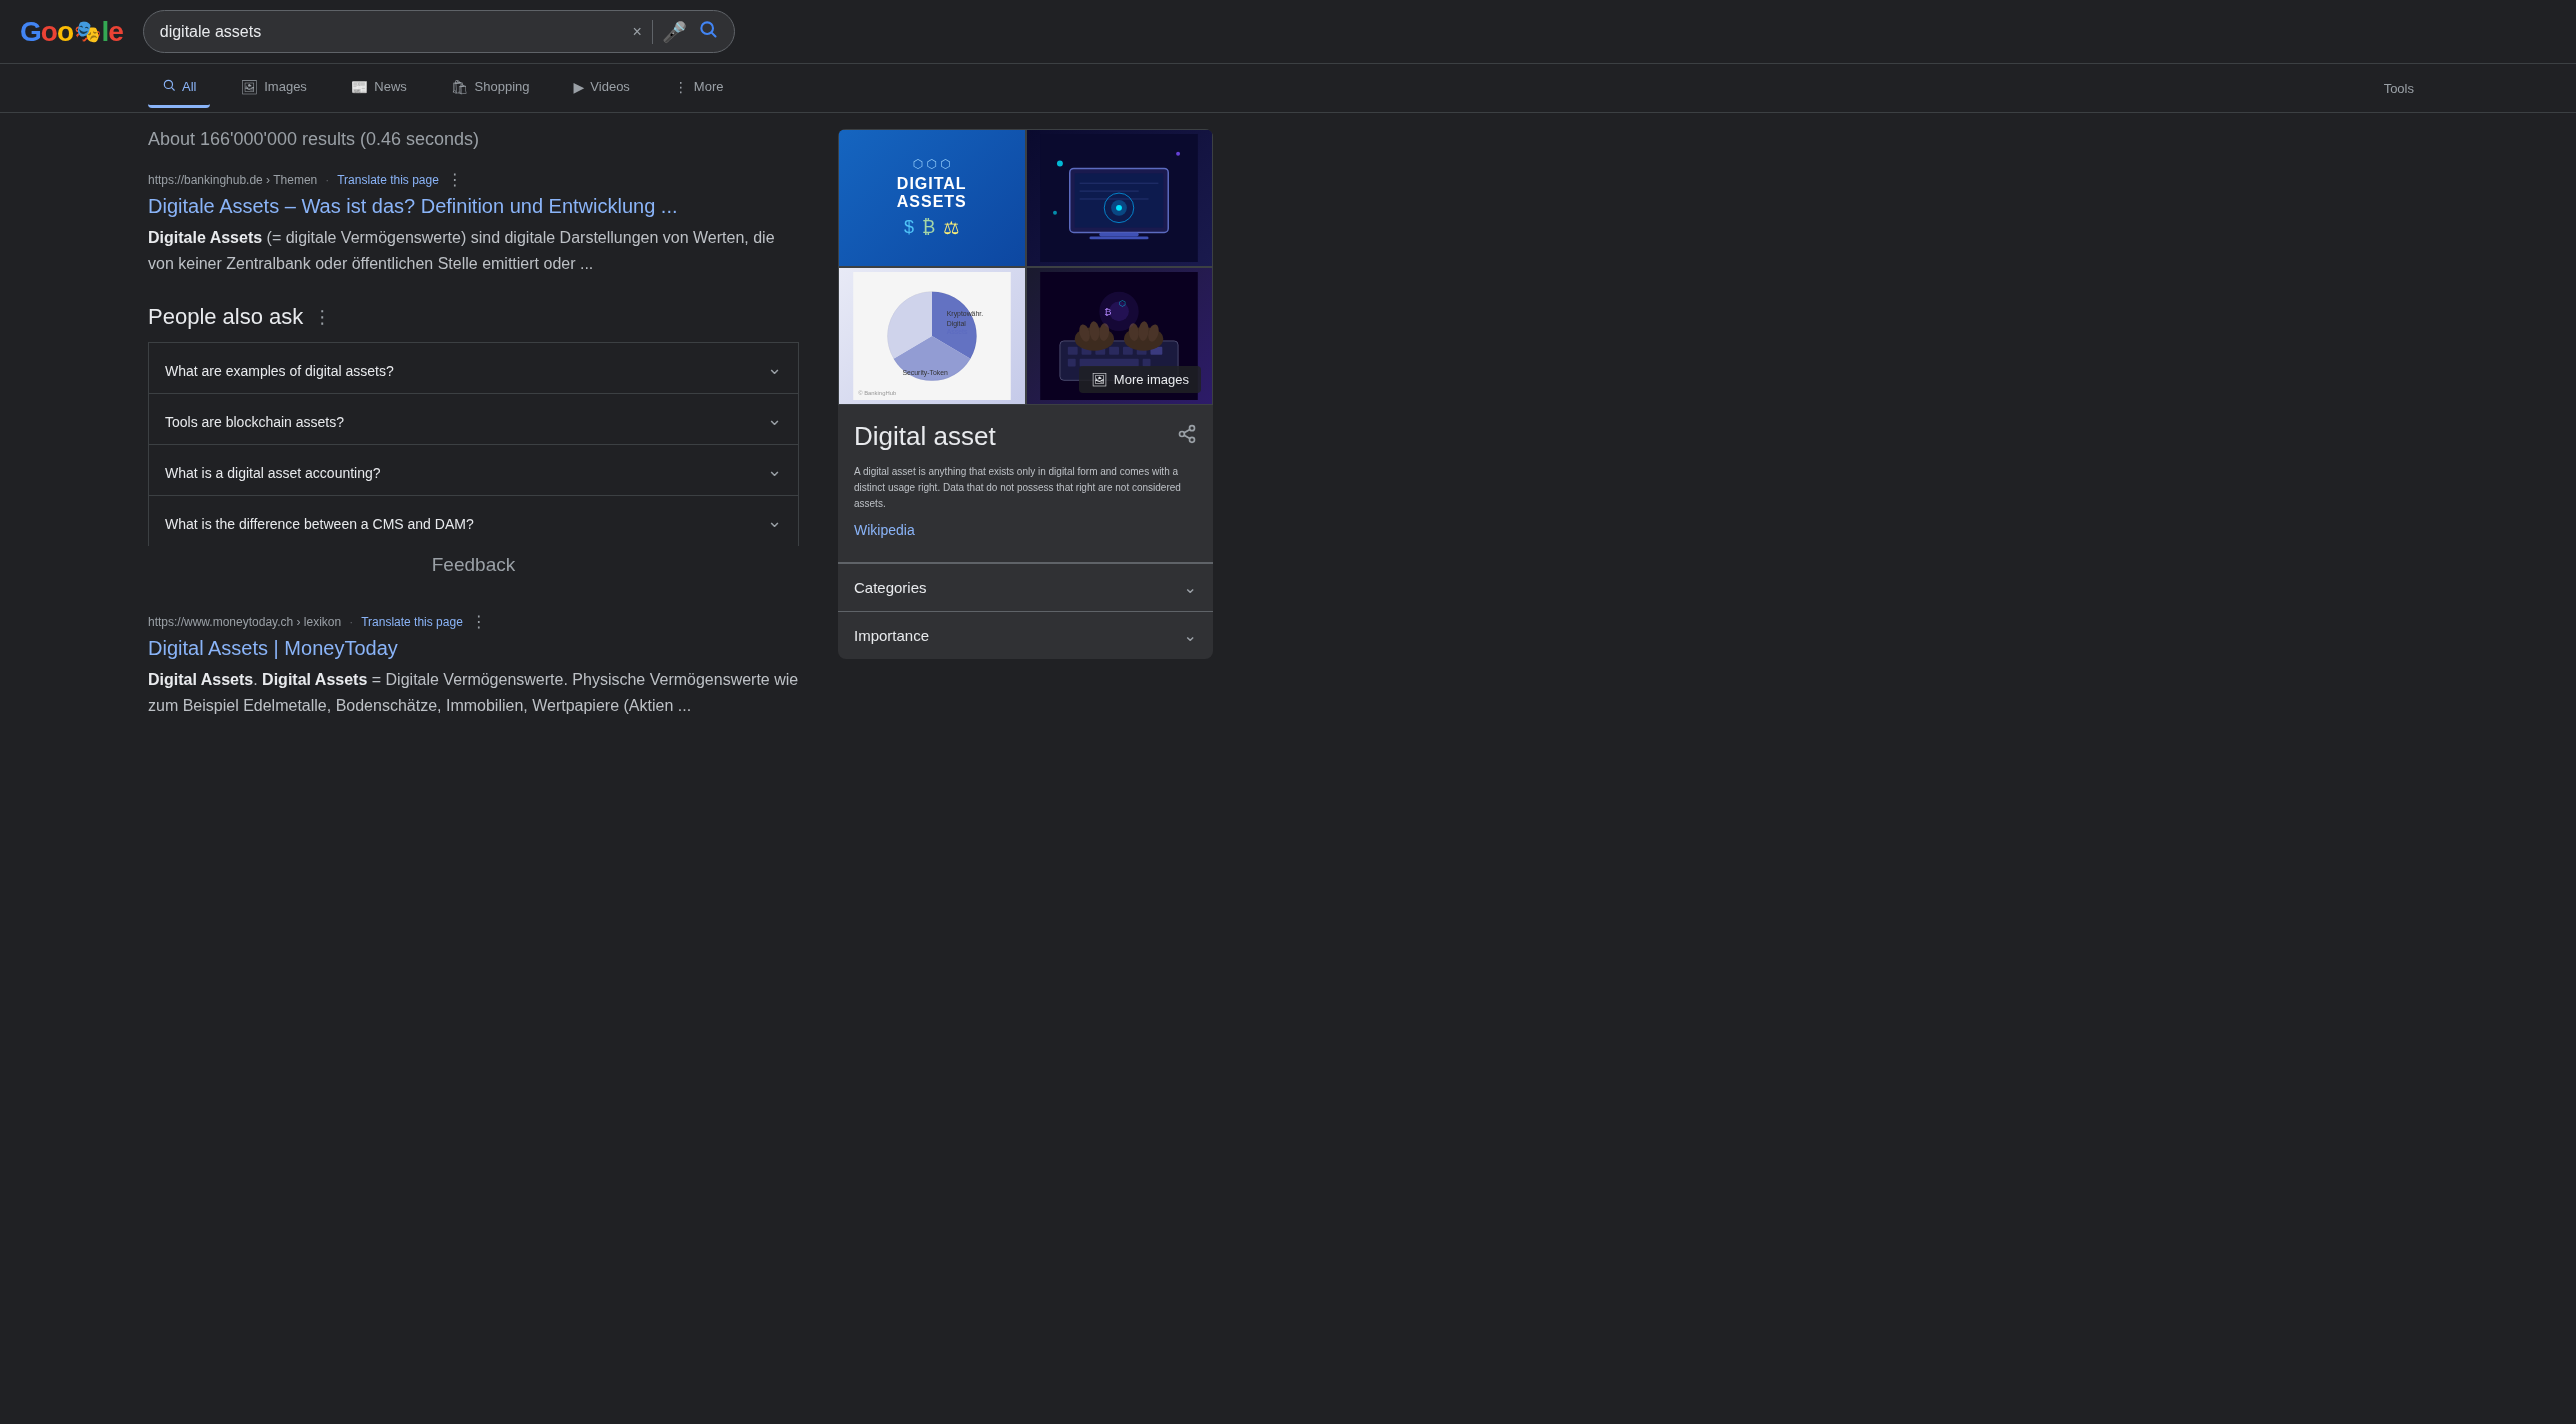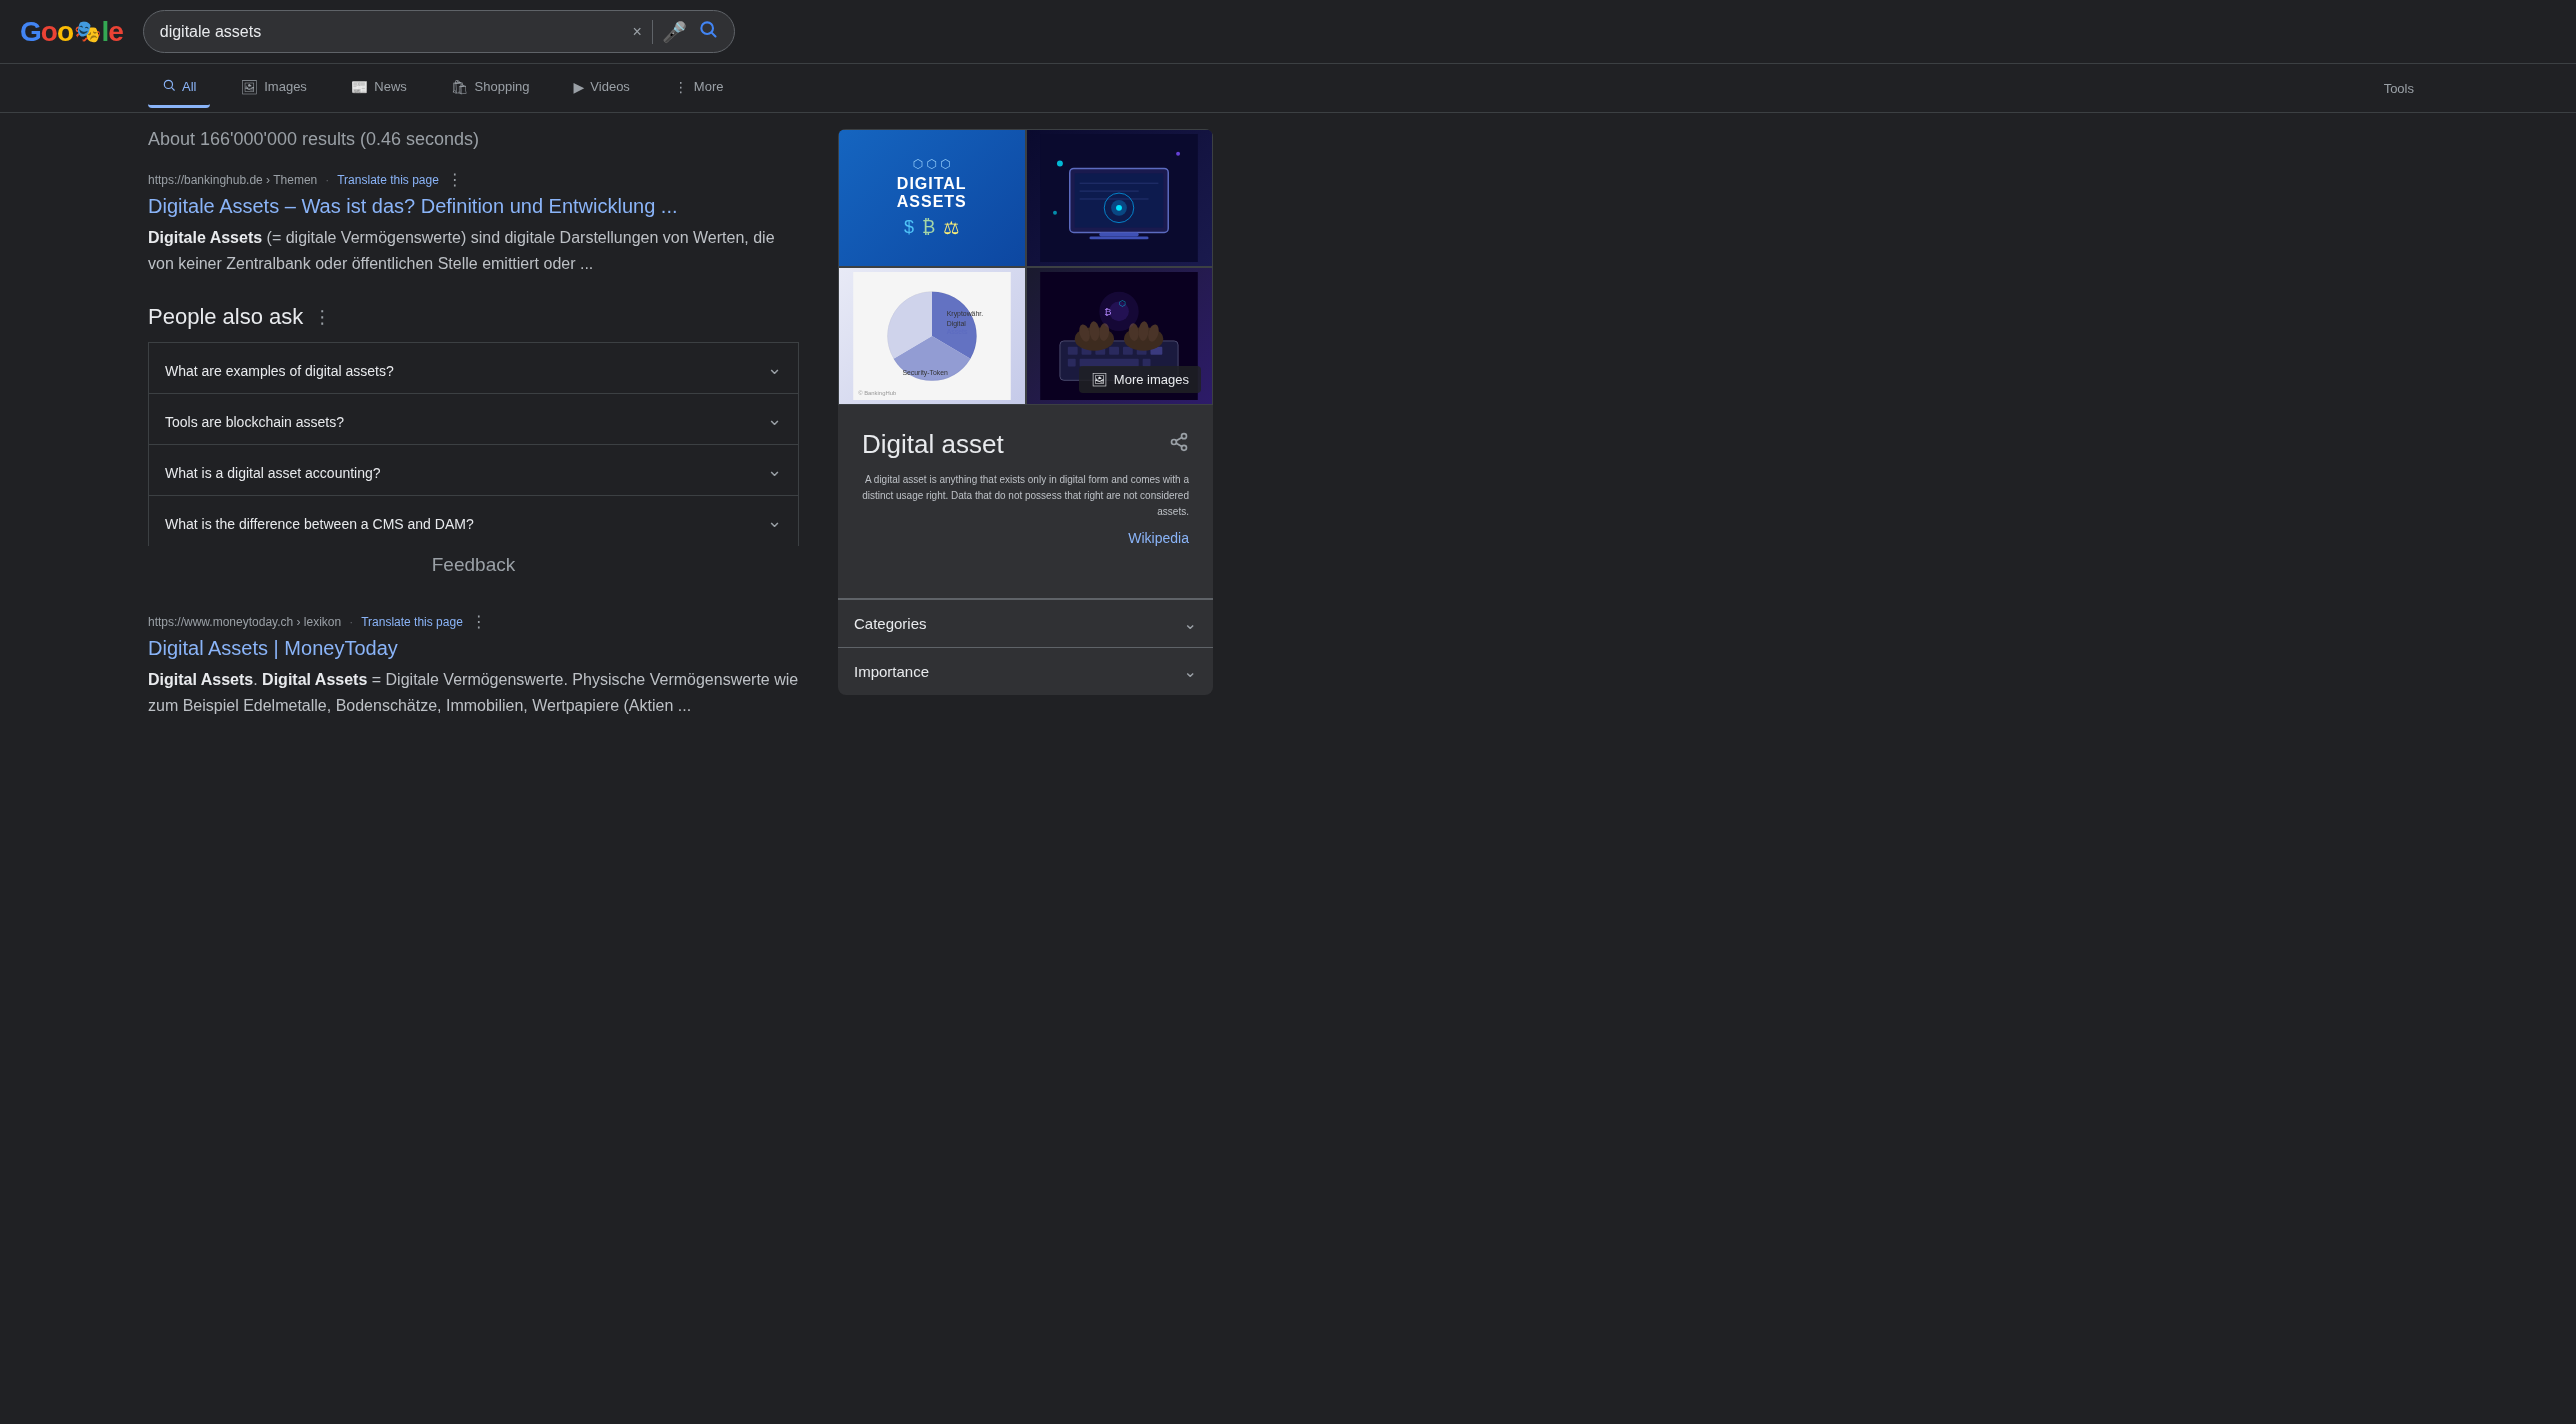--- a/index.html
+++ b/index.html
@@ -289,22 +289,21 @@
       color: #e8eaed;
       padding: 6px 12px;
       cursor: pointer;
       font-size: 13px;
       display: flex;
       align-items: center;
       gap: 6px;
     }
 
     .kp-content {
-      padding: 24px;
-      text-align: right;
+      padding: 16px;
     }
     .kp-title-row {
       display: flex;
       align-items: center;
       justify-content: space-between;
       margin-bottom: 12px;
     }
     .kp-title {
       font-size: 26px;
       color: #e8eaed;
@@ -597,21 +596,21 @@
                 <circle cx="18" cy="5" r="3"></circle>
                   <circle cx="6" cy="12" r="3"></circle>
                   <circle cx="18" cy="19" r="3"></circle>
                 <line x1="8.59" y1="13.51" x2="15.42" y2="17.49"></line>
                 <line x1="15.41" y1="6.51" x2="8.59" y2="10.49"></line>
               </svg>
             </span>
           </button>
         </div>
         <p class="kp-description">A digital asset is anything that exists only in digital form and comes with a distinct usage right. Data that do not possess that right are not considered assets.</p>
-        <p style="margin-bottom:28px;">
+        <p style="margin-bottom:8px;">
           <a class="kp-source-link">Wikipedia</a>
         </p>
       </div>
 
       <hr class="kp-divider">
 
       <div class="kp-accordion-item">
         <span>Categories</span>
         <span class="kp-acc-chevron">⌄</span>
       </div>

